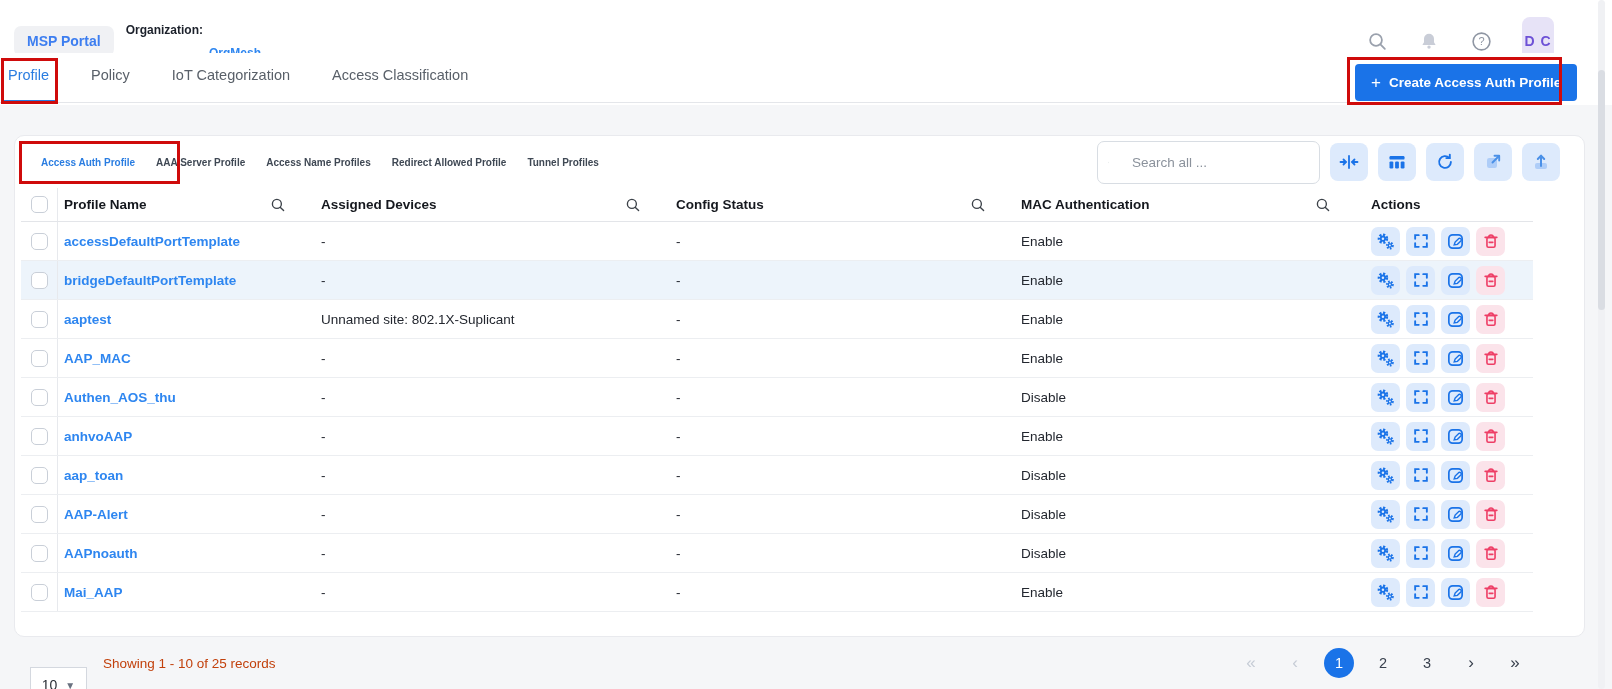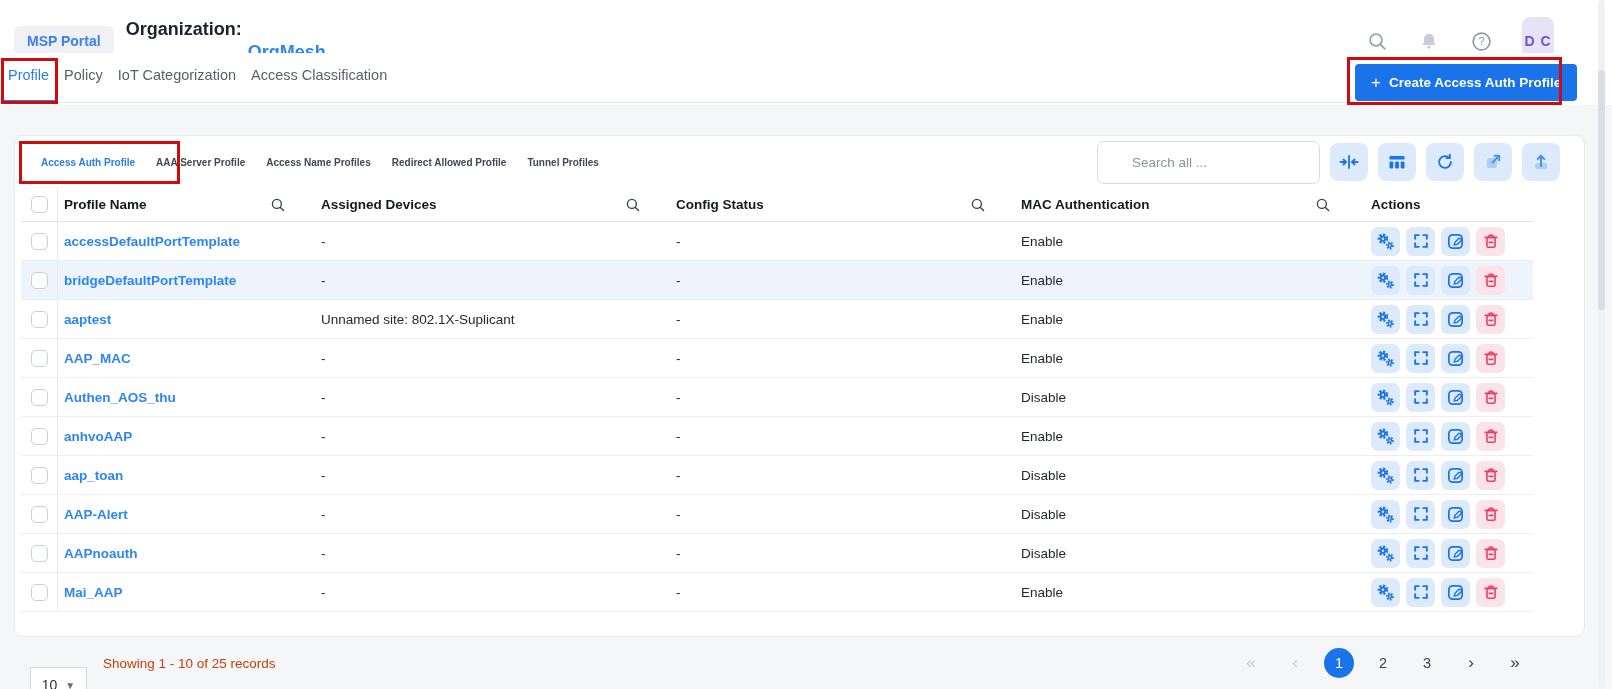--- a/index.html
+++ b/index.html
@@ -5,33 +5,33 @@
   * { margin:0; padding:0; box-sizing:border-box; }
   html,body { width:1612px; height:689px; overflow:hidden; }
   body { font-family:"Liberation Sans", sans-serif; background:#ffffff; position:relative; color:#23272f; }
 
   
   .topbar { position:absolute; top:15px; left:0; width:100%; height:53px;
             background:#fff; border-bottom:1px dashed #d9dbe1;
             display:flex; align-items:center; padding-left:14px; }
   .app-badge { background:#f0f1f4; border-radius:7px; padding:7px 13px;
                color:#3d7ef0; font-weight:bold; font-size:14px; }
-  .org-wrap { margin-left:12px; font-size:18px; display:flex; gap:6px; }
+  .org-wrap { margin-left:12px; font-size:12px; display:flex; gap:6px; }
   .org-label { font-weight:bold; color:#1c212b; }
   .org-value { font-weight:bold; color:#2e86f0;margin-top:23px; }
   .topbar-right { margin-left:auto; margin-right:58px; display:flex; align-items:center; gap:30px; }
   .tb-icon { width:22px; height:22px; display:flex; align-items:center; justify-content:center; cursor:pointer; }
   .avatar { width:32px; height:48px; background:#e7e3f7; border-radius:8px;
             color:#6d51d6; font-weight:bold; font-size:14px; letter-spacing:1px;
             display:flex; align-items:center; justify-content:center; cursor:pointer; }
 
   
   .tabs-row { position:absolute; top:53px; left:0; width:100%; height:52px; background:#fff; }
   .tabs-line { position:absolute; top:49px; left:0; width:1413px; height:1px; background:#e4e6ea; }
-  .tabs { display:flex; gap:15px; padding-left:8px; padding-top:14px; }
+  .tabs { display:flex; gap:42px; padding-left:8px; padding-top:14px; }
   .tab { font-size:14.5px; color:#596069; cursor:pointer; }
   .tab.active { color:#2a7de1; }
   .tab-underline { position:absolute; left:2px; top:47px; width:55px; height:3px; background:#2a7de1; border-radius:2px; }
   .create-btn { position:absolute; left:1355px; top:64px; height:37px;
                 background:#1a73e8; color:#fff; border:none; border-radius:4px;
                 font-family:inherit; font-size:13.5px; font-weight:bold;
                 display:flex; align-items:center; gap:8px; padding:0 16px; cursor:pointer; }
   .create-plus { font-size:17px; font-weight:normal; line-height:1; }
 
   

